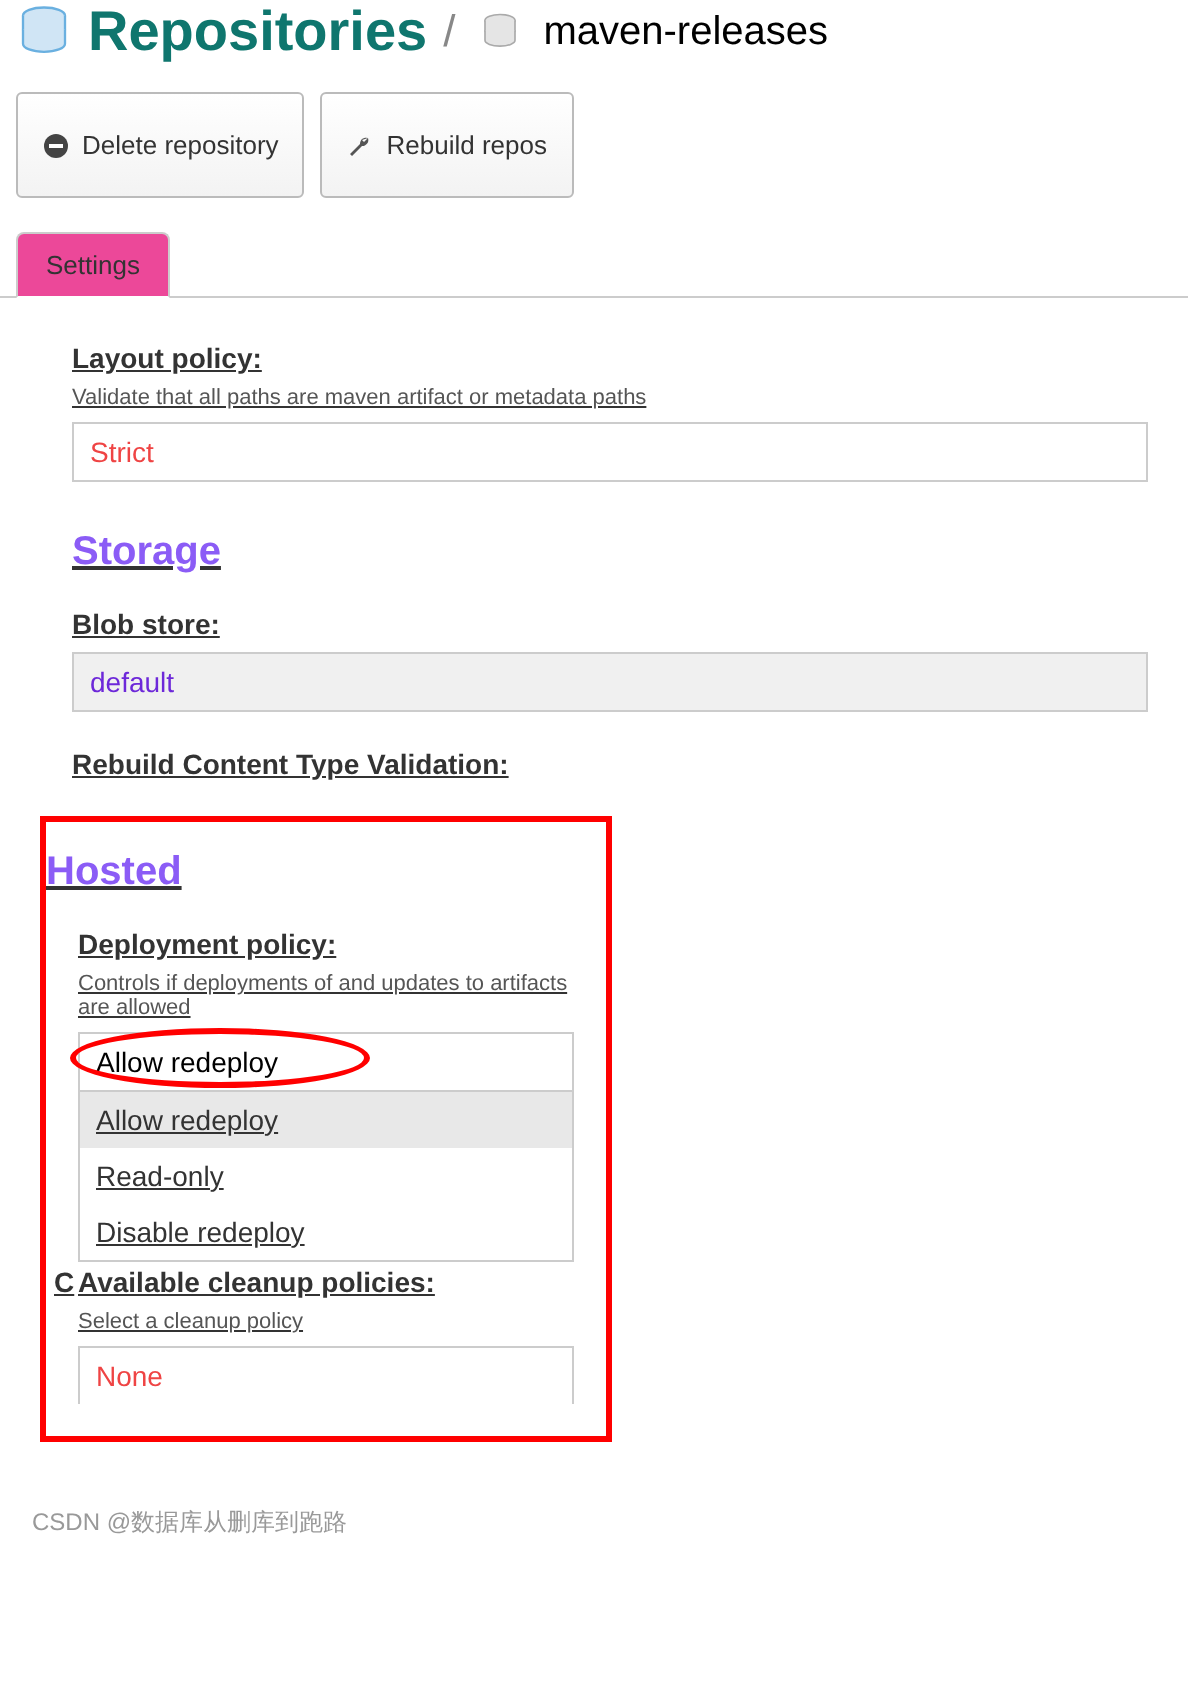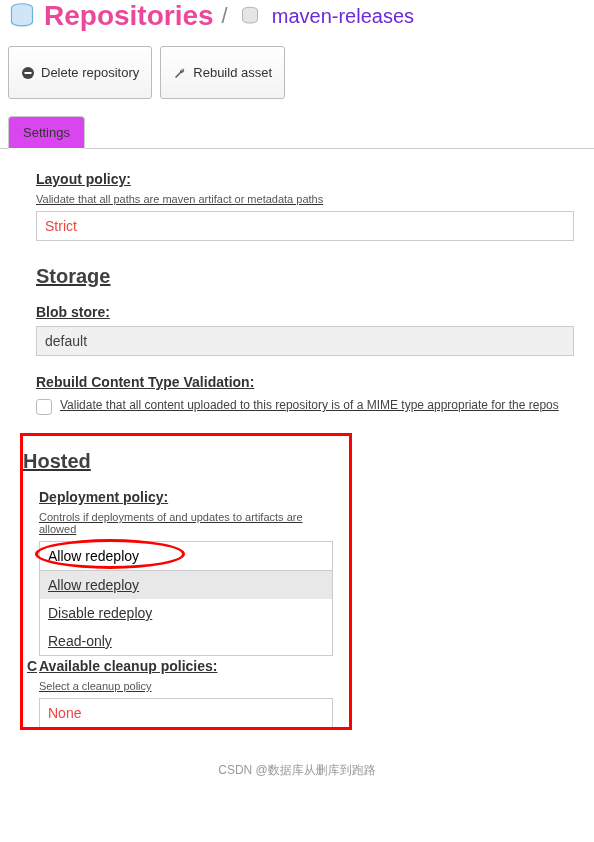--- a/index.html
+++ b/index.html
@@ -19,31 +19,31 @@
     .repo-icon {
       width: 28px;
       height: 28px;
       display: inline-flex;
       align-items: center;
       justify-content: center;
     }
     .repo-icon svg { width: 28px; height: 28px; }
     .repo-icon-small svg { width: 20px; height: 20px; }
     .breadcrumb-main {
-      color: #ec4899;
+      color: #0f766e;
       font-size: 28px;
       font-weight: bold;
       text-align: right;
     }
     .breadcrumb-sep {
       color: #888;
       font-size: 22px;
     }
     .breadcrumb-sub {
-      color: #6d28d9;
+      color: #000000;
       font-size: 20px;
     }
     .toolbar {
       display: flex;
       gap: 8px;
       padding: 6px 8px 12px 8px;
     }
     .btn {
       display: inline-flex;
       align-items: flex-end;
@@ -61,21 +61,21 @@
       border-bottom: 1px solid #ccc;
       padding: 0 8px;
       display: flex;
       margin-top: 4px;
     }
     .tab {
       padding: 8px 14px;
       border: 1px solid #ccc;
       border-bottom: 1px solid #fff;
       border-radius: 4px 4px 0 0;
-      background: #d946ef;
+      background: #ec4899;
       position: relative;
       top: 1px;
       font-size: 13px;
       cursor: pointer;
     }
     .content {
       padding: 12px 20px 20px 36px;
       text-decoration: underline;
     }
     .field-label {
@@ -92,26 +92,26 @@
     .field-input {
       width: 100%;
       padding: 6px 8px;
       border: 1px solid #ccc;
       font-size: 14px;
       color: #ef4444;
       background: #fff;
     }
     .field-input.disabled {
       background: #f0f0f0;
-      color: #404040;
+      color: #6d28d9;
     }
     .section-heading {
       font-size: 20px;
       font-weight: bold;
-      color: #404040;
+      color: #8b5cf6;
       margin: 24px 0 16px 0;
     }
     .hosted-heading { margin-left: -16px; }
     .checkbox-row {
       display: flex;
       align-items: flex-start;
       gap: 8px;
       margin-top: 8px;
     }
     .checkbox {
@@ -122,22 +122,22 @@
       flex-shrink: 0;
       margin-top: 1px;
     }
     .checkbox-label {
       font-size: 12px;
       color: #444;
     }
     .red-box {
       border: 3px solid #ff0000;
       margin: 18px 0 0 -16px;
-      padding: 14px 16px 0 16px;
-      width: 332px;
+      padding: 14px 16px 16px 16px;
+      width: 286px;
       position: relative;
     }
     .dropdown-wrap {
       position: relative;
     }
     .dropdown-input {
       width: 100%;
       padding: 6px 8px;
       border: 1px solid #ccc;
       font-size: 14px;
@@ -170,21 +170,21 @@
       font-weight: bold;
       font-size: 14px;
       margin-left: -12px;
     }
     .cleanup-row {
       display: flex;
       align-items: baseline;
       gap: 4px;
     }
     .watermark {
-      text-align: center;
+      text-align: left;
       padding: 12px 16px;
       font-size: 12px;
       color: #999;
     }
   </style>
 </head>
 <body>
 
 <div class="breadcrumb">
   <span class="repo-icon">
@@ -215,58 +215,54 @@
         </svg>
     </span>
     <span>Delete repository</span>
   </button>
   <button class="btn">
     <span class="btn-icon">
       <svg width="14" height="14" viewBox="0 0 14 14">
           <path d="M11 3 a3 3 0 0 0 -4 3 L2 11 l1 1 5-5 a3 3 0 0 0 3-4 l-2 2 -1-1 z" fill="#555"></path>
         </svg>
     </span>
-    <span>Rebuild asset</span>
+    <span>Rebuild repos</span>
   </button>
 </div>
 
 <div class="tabs">
   <div class="tab">Settings</div>
 </div>
 
 <div class="content">
 
   <div class="field-label">Layout policy:</div>
   <div class="field-help">Validate that all paths are maven artifact or metadata paths</div>
   <input class="field-input" value="Strict" style="">
 
   <div class="section-heading">Storage</div>
 
   <div class="field-label">Blob store:</div>
   <input class="field-input disabled" readonly="" value="default" style="">
 
   <div class="field-label" style="margin-top:18px">Rebuild Content Type Validation:</div>
-  <div class="checkbox-row">
-    <div class="checkbox"></div>
-    <div class="checkbox-label">Validate that all content uploaded to this repository is of a MIME type appropriate for the repos</div>
-  </div>
 
   <div class="red-box">
     <div class="section-heading hosted-heading" style="margin-top:0">Hosted</div>
 
     <div class="field-label">Deployment policy:</div>
     <div class="field-help">Controls if deployments of and updates to artifacts are allowed</div>
 
     <div class="dropdown-wrap">
       <input class="dropdown-input" value="Allow redeploy" style="">
       <div class="red-ellipse"></div>
       <div class="dropdown-list">
         <div class="dropdown-option selected">Allow redeploy</div>
+        <div class="dropdown-option">Read-only</div>
         <div class="dropdown-option">Disable redeploy</div>
-        <div class="dropdown-option">Read-only</div>
       </div>
     </div>
 
     <div class="cleanup-row" style="margin-top:2px">
       <span class="cleanup-letter">C</span>
     </div>
     <div class="field-label" style="margin-top:-16px">Available cleanup policies:</div>
     <div class="field-help">Select a cleanup policy</div>
     <input class="field-input" style="border-bottom: none;" value="None">
   </div>

